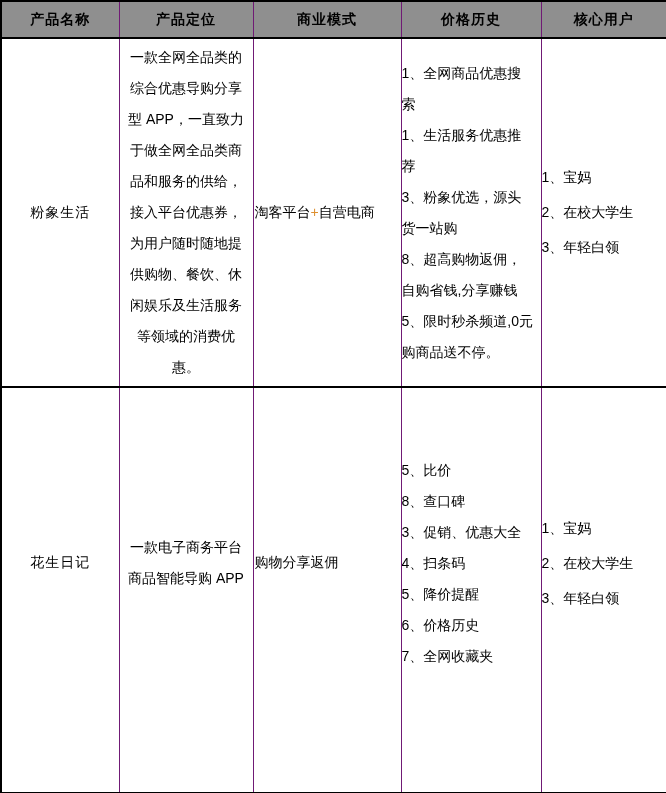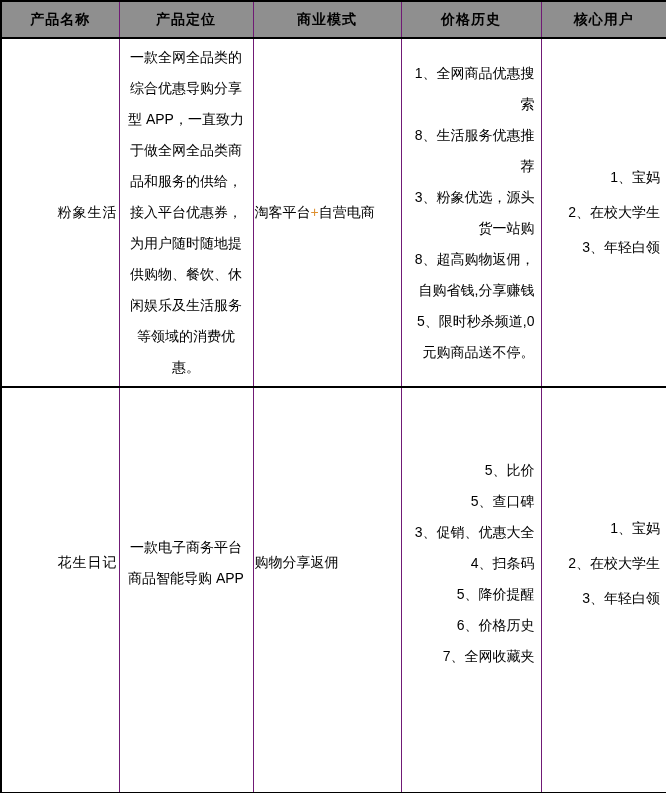--- a/index.html
+++ b/index.html
@@ -36,39 +36,39 @@
     border-bottom: 2px solid #000000;
     letter-spacing: 1px;
   }
   tbody tr.row-1 { height: 349px; }
   tbody tr.row-2 { height: 406px; }
   tbody tr.row-1 td { border-bottom: 2px solid #000000; }
   
   tbody tr.row-2 td { padding-bottom: 55px; }
 
   td.name-cell {
-    text-align: right;
+    text-align: center;
     vertical-align: middle;
     letter-spacing: 1px;
   }
   td.text-cell {
     text-align: center;
     vertical-align: middle;
     padding-left: 7px;
     padding-right: 7px;
     line-height: 31px;
   }
   td.model-cell {
     text-align: left;
     vertical-align: middle;
   }
   td.list-cell {
-    text-align: right;
+    text-align: left;
     vertical-align: middle;
-    padding-left: 8px;
+    padding-left: 0;
     padding-right: 6px;
   }
   .feature-list p {
     margin: 0;
     line-height: 31px;
   }
   .user-list p {
     margin: 0;
     line-height: 35px;
   }
@@ -96,42 +96,42 @@
       </tr>
     </thead>
     <tbody>
       <tr class="row-1">
         <td class="name-cell">粉象生活</td>
         <td class="text-cell">一款全网全品类的综合优惠导购分享型 APP，一直致力于做全网全品类商品和服务的供给，接入平台优惠券，为用户随时随地提供购物、餐饮、休闲娱乐及生活服务等领域的消费优惠。</td>
         <td class="model-cell"><span>淘客平台</span><span class="plus">+</span><span>自营电商</span></td>
         <td class="list-cell">
           <div class="feature-list">
               <p>1、全网商品优惠搜索</p>
-              <p>8、生活服务优惠推荐</p>
+              <p>1、生活服务优惠推荐</p>
               <p>3、粉象优选，源头货一站购</p>
               <p>8、超高购物返佣，自购省钱,分享赚钱</p>
               <p>5、限时秒杀频道,0元购商品送不停。</p>
             </div>
         </td>
         <td class="list-cell">
           <div class="user-list">
               <p>1、宝妈</p>
               <p>2、在校大学生</p>
               <p>3、年轻白领</p>
             </div>
         </td>
       </tr>
       <tr class="row-2">
         <td class="name-cell">花生日记</td>
         <td class="text-cell">一款电子商务平台商品智能导购 APP</td>
         <td class="model-cell"><span>购物分享返佣</span><span class="plus"></span><span></span></td>
         <td class="list-cell">
           <div class="feature-list">
               <p>5、比价</p>
-              <p>5、查口碑</p>
+              <p>8、查口碑</p>
               <p>3、促销、优惠大全</p>
               <p>4、扫条码</p>
               <p>5、降价提醒</p>
               <p>6、价格历史</p>
               <p>7、全网收藏夹</p>
             </div>
         </td>
         <td class="list-cell">
           <div class="user-list">
               <p>1、宝妈</p>

